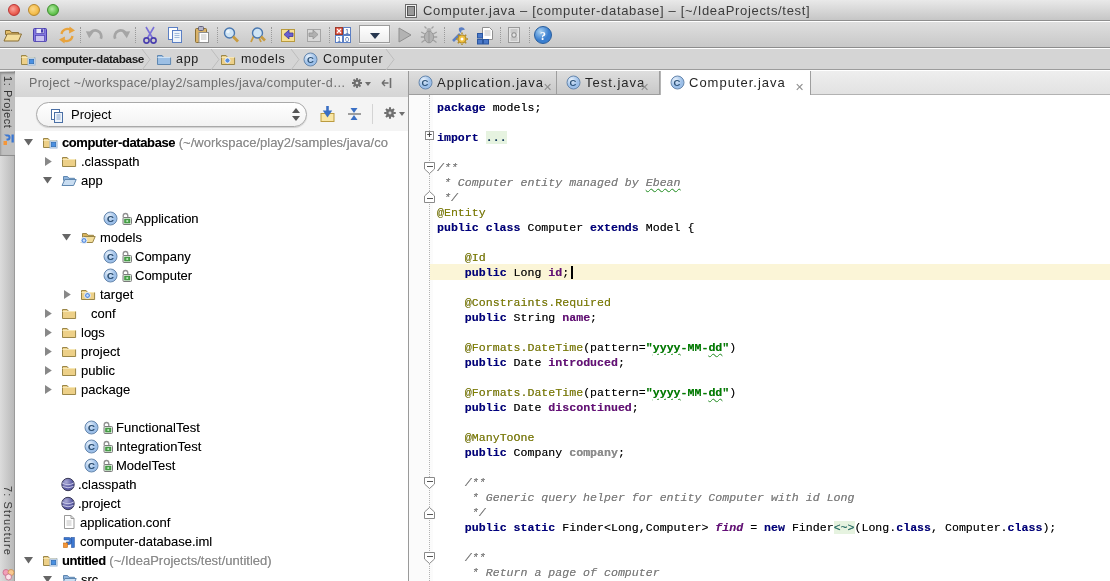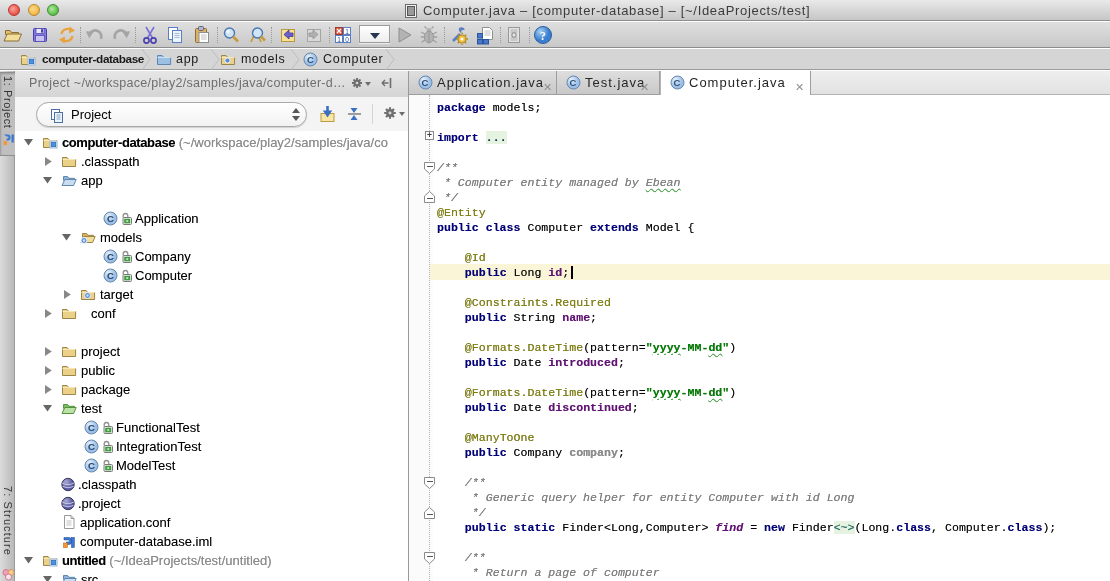--- a/index.html
+++ b/index.html
@@ -413,20 +413,30 @@
 <div class="row" style="top:173px">
       <svg class="arr" style="left:29px" width="9" height="10">
         <polygon points="1,0 7.8,4.5 1,9" fill="#888"></polygon>
       </svg>
       <svg class="ric" style="left:46px" width="16" height="16">
         <path d="M1.5 4.5 h4.6 l1.6 2 h6.9 v7 h-13.1 z" fill="#edd088" stroke="#9a8648"></path>
         <path d="M1.5 6.5 h13" stroke="#f6e7b5" fill="none"></path>
       </svg>
       <span class="rlb" style="left:76px">conf</span>
     </div>
+<div class="row" style="top:192px">
+      <svg class="arr" style="left:29px" width="9" height="10">
+        <polygon points="1,0 7.8,4.5 1,9" fill="#888"></polygon>
+      </svg>
+      <svg class="ric" style="left:46px" width="16" height="16">
+        <path d="M1.5 4.5 h4.6 l1.6 2 h6.9 v7 h-13.1 z" fill="#edd088" stroke="#9a8648"></path>
+        <path d="M1.5 6.5 h13" stroke="#f6e7b5" fill="none"></path>
+      </svg>
+      <span class="rlb" style="left:66px">logs</span>
+    </div>
 <div class="row" style="top:211px">
       <svg class="arr" style="left:29px" width="9" height="10">
         <polygon points="1,0 7.8,4.5 1,9" fill="#888"></polygon>
       </svg>
       <svg class="ric" style="left:46px" width="16" height="16">
         <path d="M1.5 4.5 h4.6 l1.6 2 h6.9 v7 h-13.1 z" fill="#edd088" stroke="#9a8648"></path>
         <path d="M1.5 6.5 h13" stroke="#f6e7b5" fill="none"></path>
       </svg>
       <span class="rlb" style="left:66px">project</span>
     </div>
@@ -442,30 +452,20 @@
     </div>
 <div class="row" style="top:249px">
       <svg class="arr" style="left:29px" width="9" height="10">
         <polygon points="1,0 7.8,4.5 1,9" fill="#888"></polygon>
       </svg>
       <svg class="ric" style="left:46px" width="16" height="16">
         <path d="M1.5 4.5 h4.6 l1.6 2 h6.9 v7 h-13.1 z" fill="#edd088" stroke="#9a8648"></path>
         <path d="M1.5 6.5 h13" stroke="#f6e7b5" fill="none"></path>
       </svg>
       <span class="rlb" style="left:66px">package</span>
-    </div>
-<div class="row" style="top:268px">
-      <svg class="arr" style="left:28px" width="10" height="8">
-        <polygon points="0,1 9,1 4.5,7.5" fill="#666"></polygon>
-      </svg>
-      <svg class="ric" style="left:46px" width="16" height="16">
-        <path d="M2.5 4.5 h4 l1.5 1.8 h5.5 v2 h-11 z" fill="#7bbf63" stroke="#55923f"></path>
-        <path d="M1 13.5 L3.8 7.5 H15.2 L12.6 13.5 z" fill="#b9e3a4" stroke="#55923f"></path>
-      </svg>
-      <span class="rlb" style="left:66px">test</span>
     </div>
 <div class="row" style="top:287px">
       <svg class="ric" style="left:69px;top:2px" width="15" height="15">
         <defs>
           <radialGradient id="g82654391" cx="35%" cy="30%">
             <stop offset="0%" stop-color="#e8f1fb"></stop>
             <stop offset="100%" stop-color="#9cbfe8"></stop>
           </radialGradient>
         </defs>
         <circle cx="7.5" cy="7.5" r="6.5" fill="url(#g82654391)" stroke="#6687ad"></circle>

